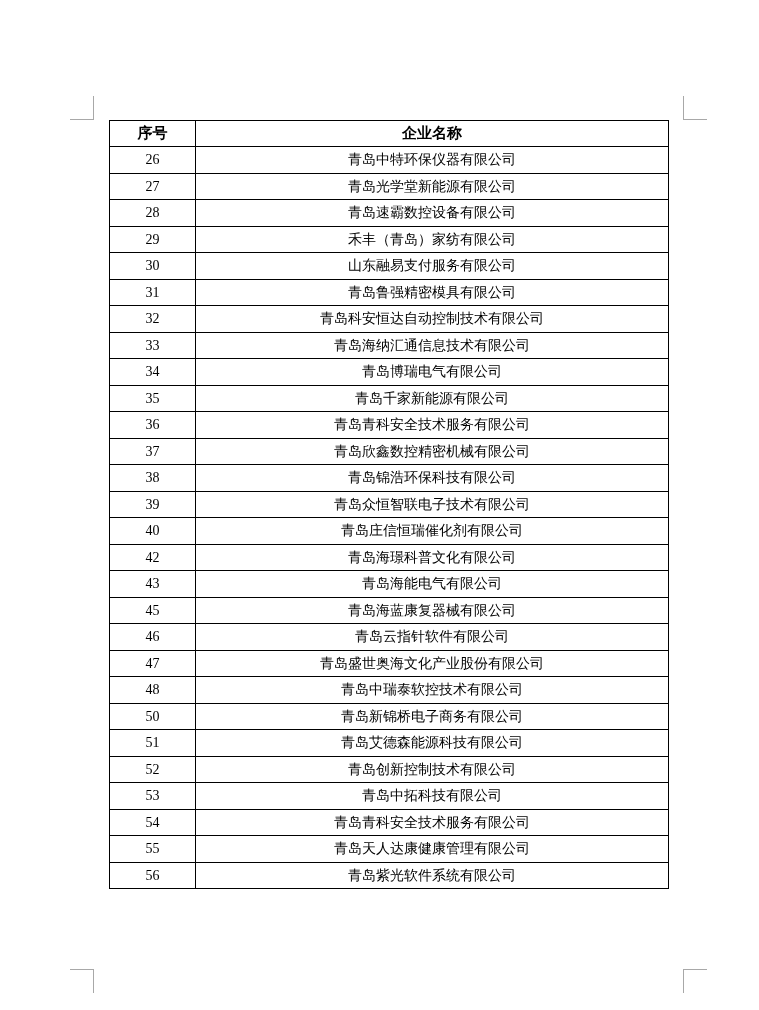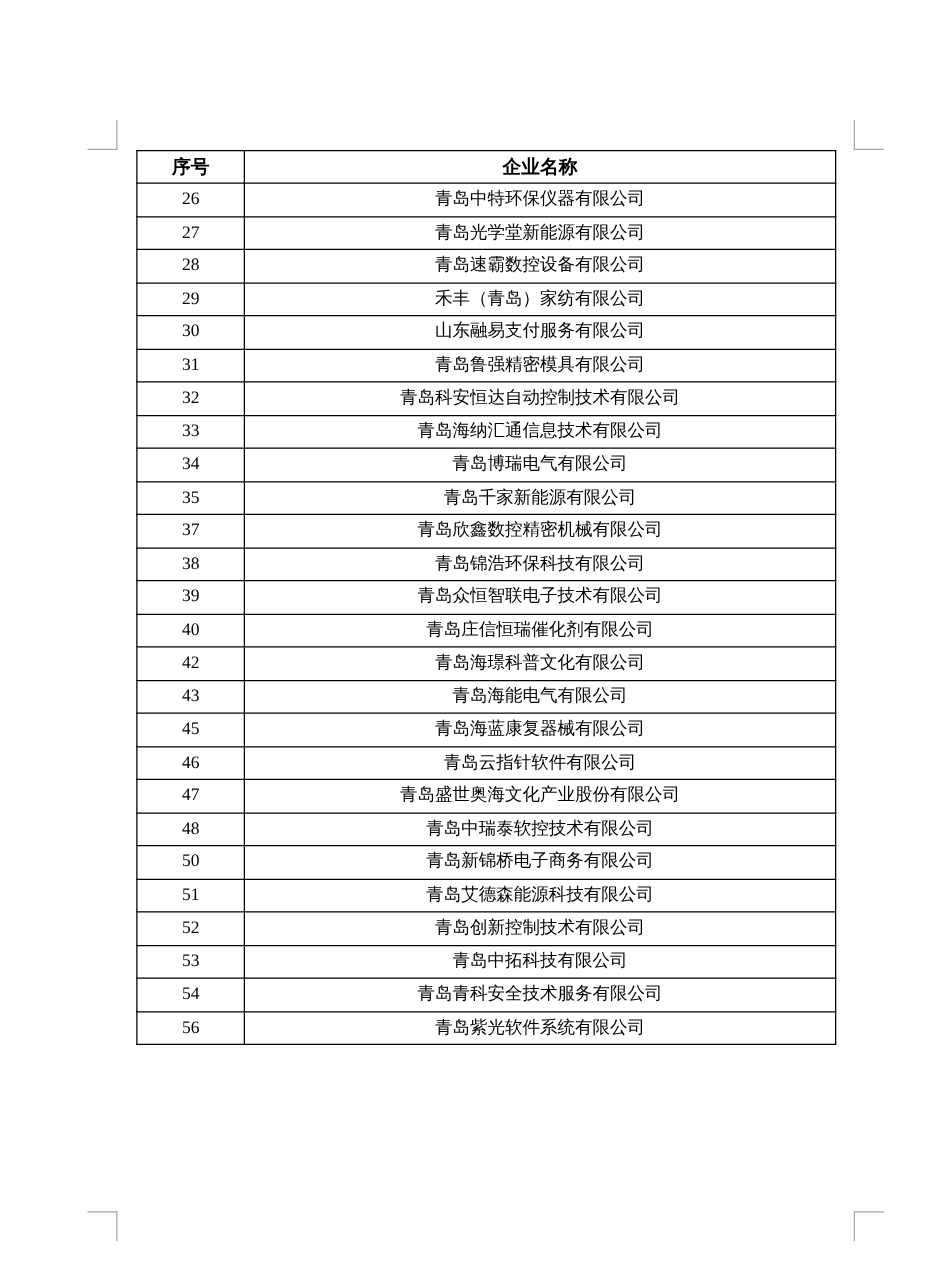--- a/index.html
+++ b/index.html
@@ -118,20 +118,24 @@
         </tr>
         <tr>
           <td class="no">34</td>
           <td>青岛博瑞电气有限公司</td>
         </tr>
         <tr>
           <td class="no">35</td>
           <td>青岛千家新能源有限公司</td>
         </tr>
         <tr>
+          <td class="no">36</td>
+          <td>青岛青科安全技术服务有限公司</td>
+        </tr>
+        <tr>
           <td class="no">37</td>
           <td>青岛欣鑫数控精密机械有限公司</td>
         </tr>
         <tr>
           <td class="no">38</td>
           <td>青岛锦浩环保科技有限公司</td>
         </tr>
         <tr>
           <td class="no">39</td>
           <td>青岛众恒智联电子技术有限公司</td>
@@ -178,18 +182,22 @@
         </tr>
         <tr>
           <td class="no">53</td>
           <td>青岛中拓科技有限公司</td>
         </tr>
         <tr>
           <td class="no">54</td>
           <td>青岛青科安全技术服务有限公司</td>
         </tr>
         <tr>
+          <td class="no">55</td>
+          <td>青岛天人达康健康管理有限公司</td>
+        </tr>
+        <tr>
           <td class="no">56</td>
           <td>青岛紫光软件系统有限公司</td>
         </tr>
       </tbody>
   </table>
 </div>
 
 </body></html>

